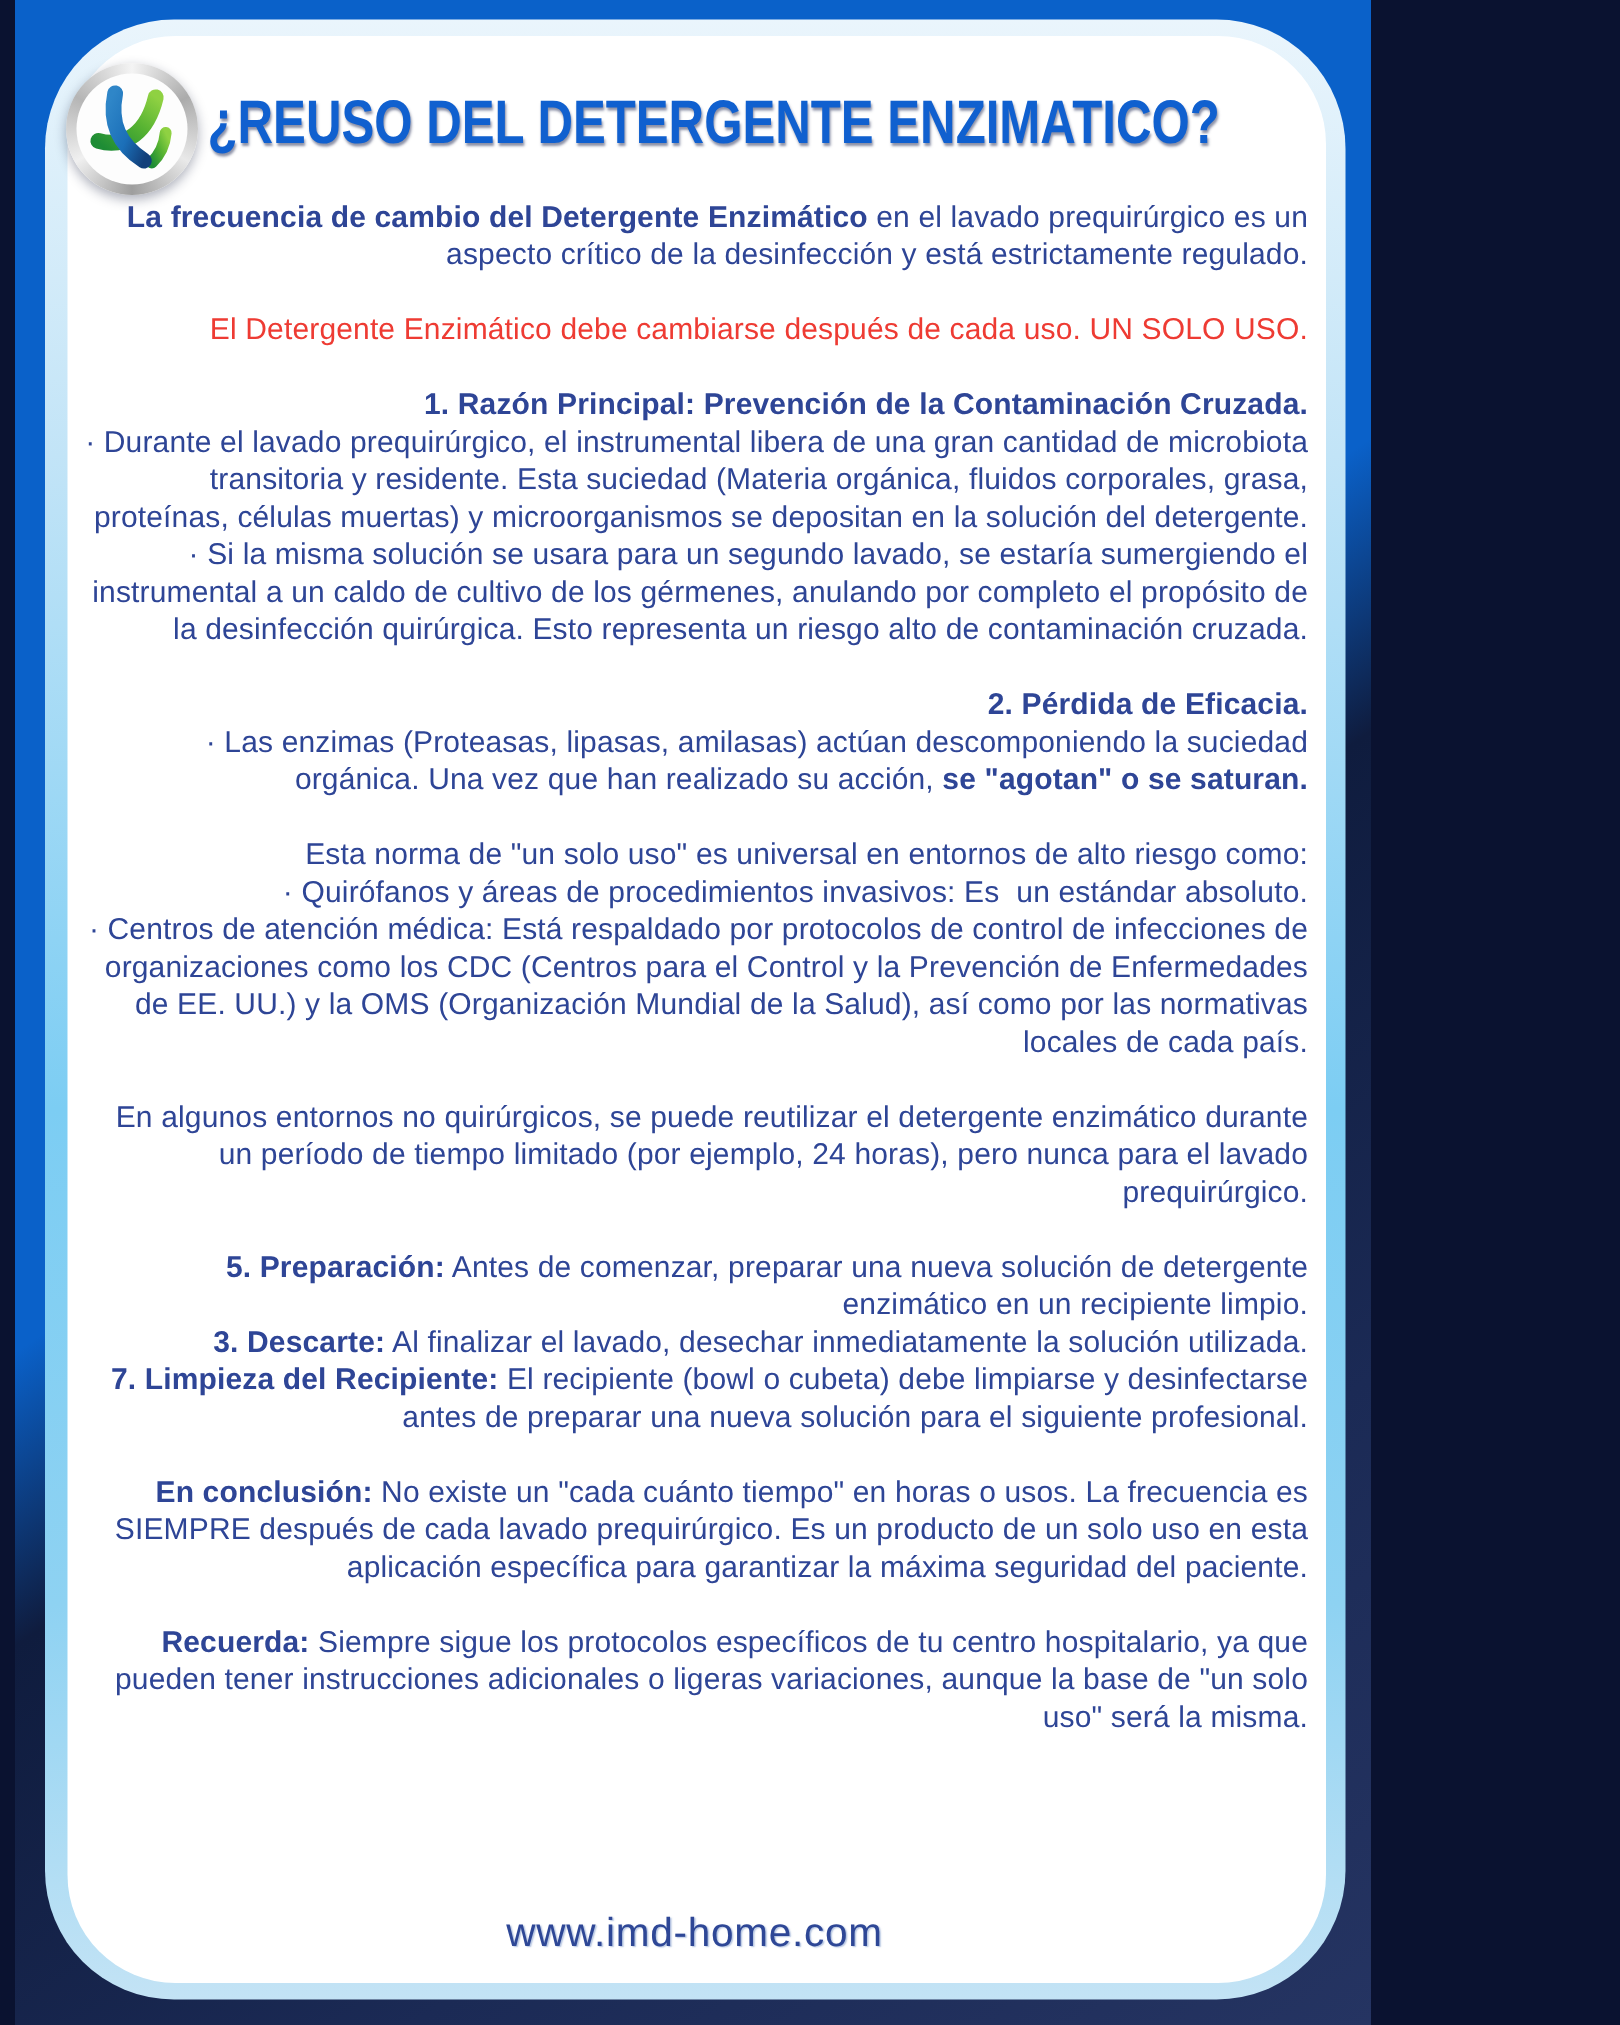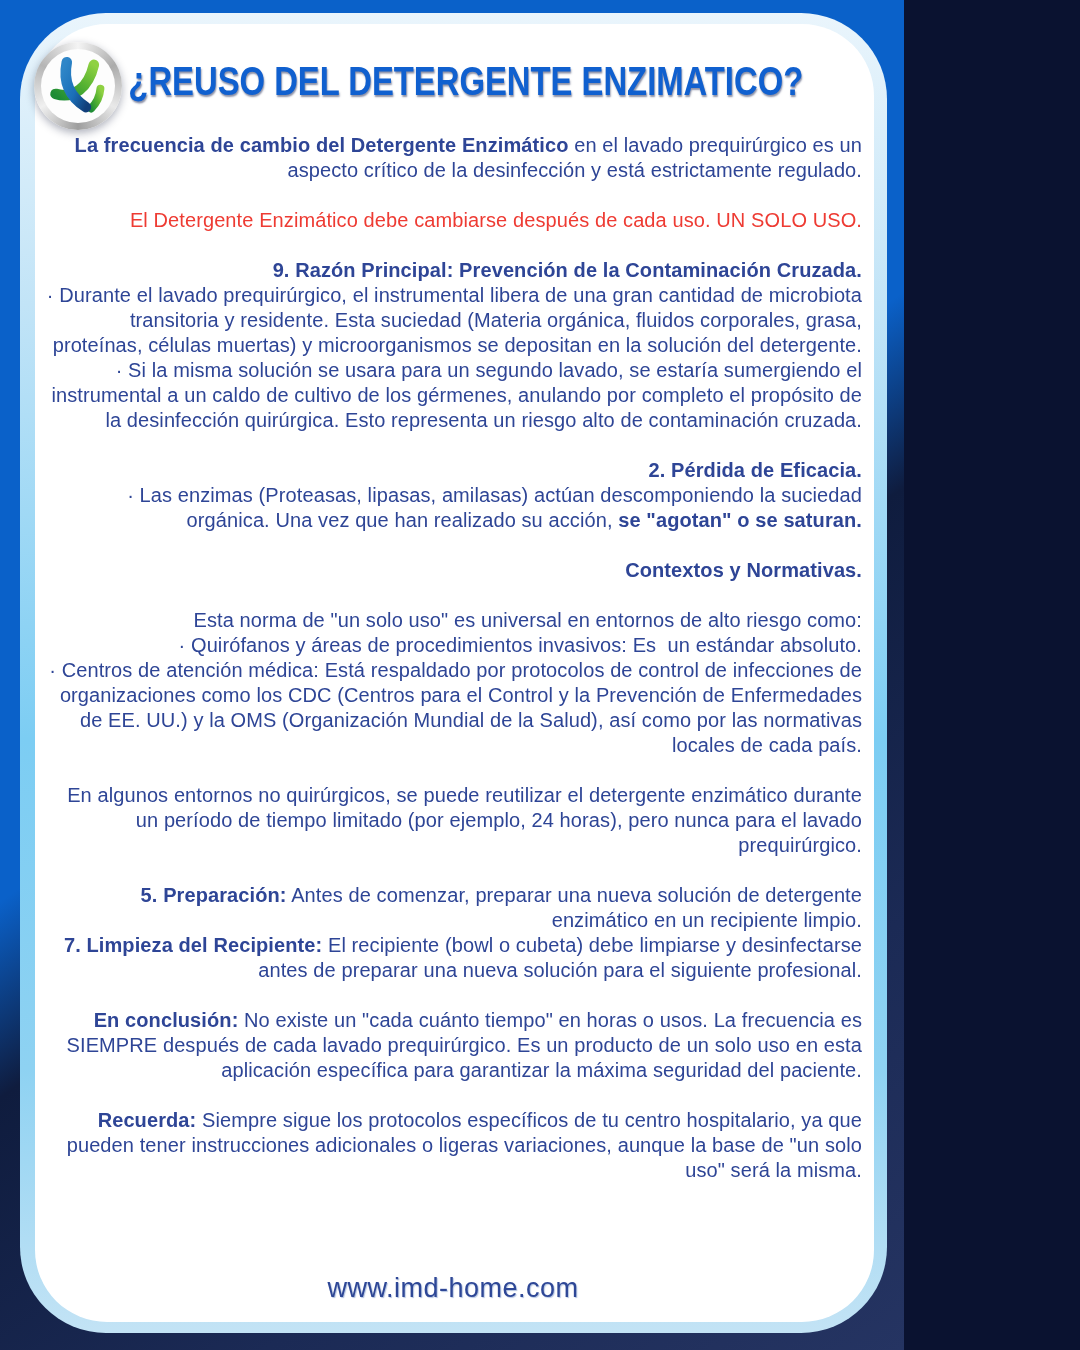--- a/index.html
+++ b/index.html
@@ -2,20 +2,21 @@
 <html><head>
 <meta charset="utf-8">
 <style>
   html,body{margin:0;padding:0;background:#0a1230;}
   .page{
     position:relative;
     width:904px;height:1350px;
     overflow:hidden;
     background:linear-gradient(146deg,#0a61c9 0%,#0a61c9 46%,#0f1c3e 56%,#1b2a55 78%,#253462 100%);
     font-family:"Liberation Sans", sans-serif;
+    margin-left:10px;
   }
   
   .frame{
     position:absolute;left:20px;top:13px;right:17px;bottom:17px;
     border-radius:86px;
     background:linear-gradient(180deg,#eaf5fc 0%,#c2e4f7 22%,#7ccdf3 55%,#8ed2f2 80%,#c3e3f5 100%);
   }
   
   .card{
     position:absolute;left:35px;top:24px;right:30px;bottom:28px;
@@ -98,31 +99,31 @@
         <path d="M33 14 C27 44 37 66 62 82" fill="none" stroke="url(#gb)" stroke-width="16" stroke-linecap="round"></path>
       </svg>
     </div>
   </div>
 
   <div class="content">
     <h1 class="title"><span>¿REUSO DEL DETERGENTE ENZIMATICO?</span></h1>
     <div class="blocks">
         <p class="bl p"><span class="b">La frecuencia de cambio del Detergente Enzimático</span><span class="r"> en el lavado prequirúrgico es un aspecto crítico de la desinfección y está estrictamente regulado.</span></p>
         <p class="bl alert gap"><span class="r">El Detergente Enzimático debe cambiarse después de cada uso. UN SOLO USO.</span></p>
-        <p class="bl h gap"><span class="b">9. Razón Principal: Prevención de la Contaminación Cruzada.</span></p>
+        <p class="bl h gap"><span class="b">1. Razón Principal: Prevención de la Contaminación Cruzada.</span></p>
         <p class="bl p"><span class="r">· Durante el lavado prequirúrgico, el instrumental libera de una gran cantidad de microbiota transitoria y residente. Esta suciedad (Materia orgánica, fluidos corporales, grasa, proteínas, células muertas) y microorganismos se depositan en la solución del detergente.</span></p>
         <p class="bl p"><span class="r">· Si la misma solución se usara para un segundo lavado, se estaría sumergiendo el instrumental a un caldo de cultivo de los gérmenes, anulando por completo el propósito de la desinfección quirúrgica. Esto representa un riesgo alto de contaminación cruzada.</span></p>
         <p class="bl h gap"><span class="b">2. Pérdida de Eficacia.</span></p>
         <p class="bl p"><span class="r">· Las enzimas (Proteasas, lipasas, amilasas) actúan descomponiendo la suciedad orgánica. Una vez que han realizado su acción, </span><span class="b">se "agotan" o se saturan.</span></p>
-        <p class="bl h gap"><span class="b">Contextos y Normativas.</span></p>
         <p class="bl p gap"><span class="r">Esta norma de "un solo uso" es universal en entornos de alto riesgo como:</span></p>
         <p class="bl p"><span class="r">· Quirófanos y áreas de procedimientos invasivos: Es  un estándar absoluto.</span></p>
         <p class="bl p"><span class="r">· Centros de atención médica: Está respaldado por protocolos de control de infecciones de organizaciones como los CDC (Centros para el Control y la Prevención de Enfermedades de EE. UU.) y la OMS (Organización Mundial de la Salud), así como por las normativas locales de cada país.</span></p>
         <p class="bl p gap"><span class="r">En algunos entornos no quirúrgicos, se puede reutilizar el detergente enzimático durante un período de tiempo limitado (por ejemplo, 24 horas), pero nunca para el lavado prequirúrgico.</span></p>
         <p class="bl p gap"><span class="b">5. Preparación:</span><span class="r"> Antes de comenzar, preparar una nueva solución de detergente enzimático en un recipiente limpio.</span></p>
+        <p class="bl p"><span class="b">3. Descarte:</span><span class="r"> Al finalizar el lavado, desechar inmediatamente la solución utilizada.</span></p>
         <p class="bl p"><span class="b">7. Limpieza del Recipiente:</span><span class="r"> El recipiente (bowl o cubeta) debe limpiarse y desinfectarse antes de preparar una nueva solución para el siguiente profesional.</span></p>
         <p class="bl p gap"><span class="b">En conclusión:</span><span class="r"> No existe un "cada cuánto tiempo" en horas o usos. La frecuencia es SIEMPRE después de cada lavado prequirúrgico. Es un producto de un solo uso en esta aplicación específica para garantizar la máxima seguridad del paciente.</span></p>
         <p class="bl p gap"><span class="b">Recuerda:</span><span class="r"> Siempre sigue los protocolos específicos de tu centro hospitalario, ya que pueden tener instrucciones adicionales o ligeras variaciones, aunque la base de "un solo uso" será la misma.</span></p>
       </div>
     <div class="footer">www.imd-home.com</div>
   </div>
 
 </div>
 
 </body></html>

